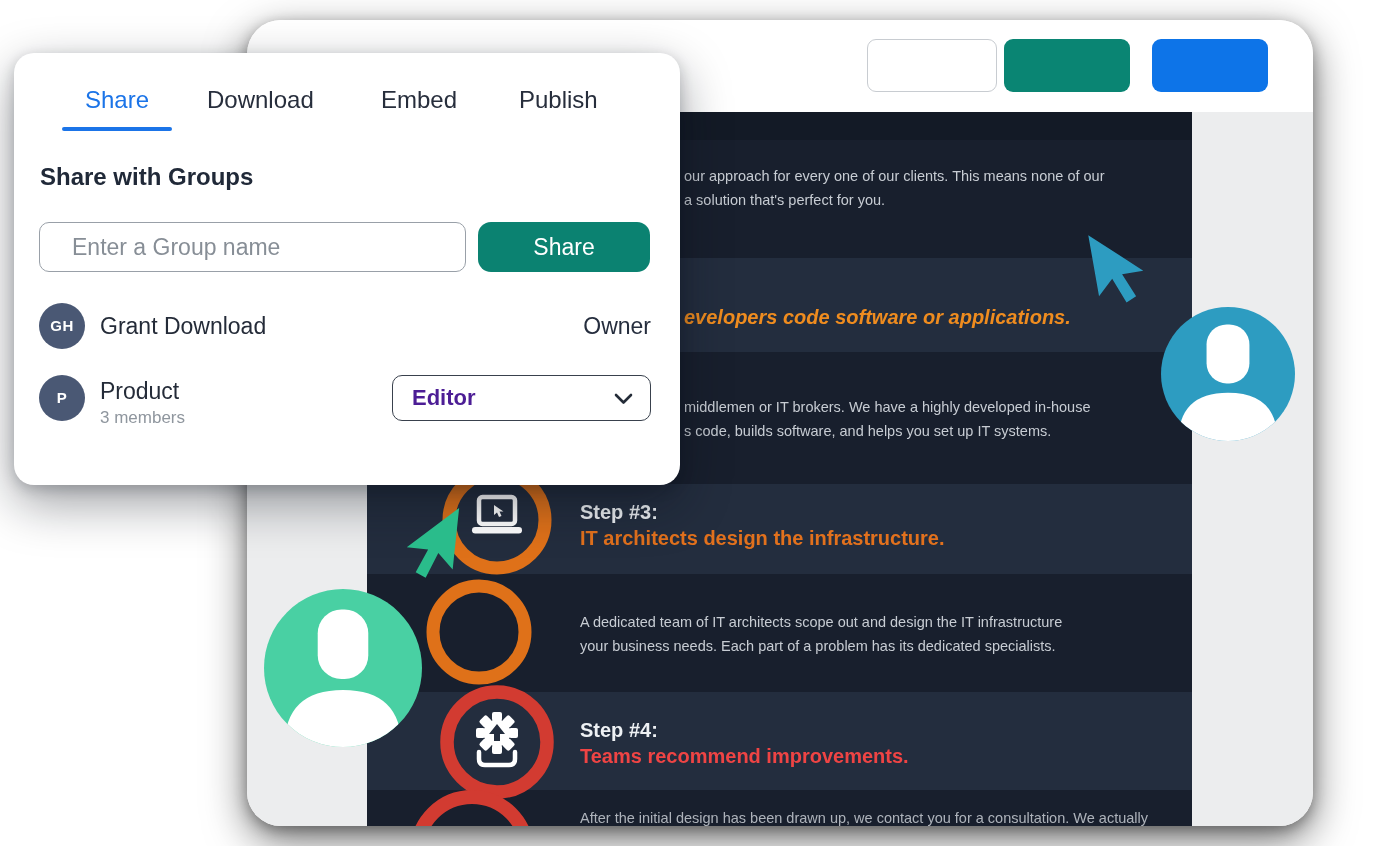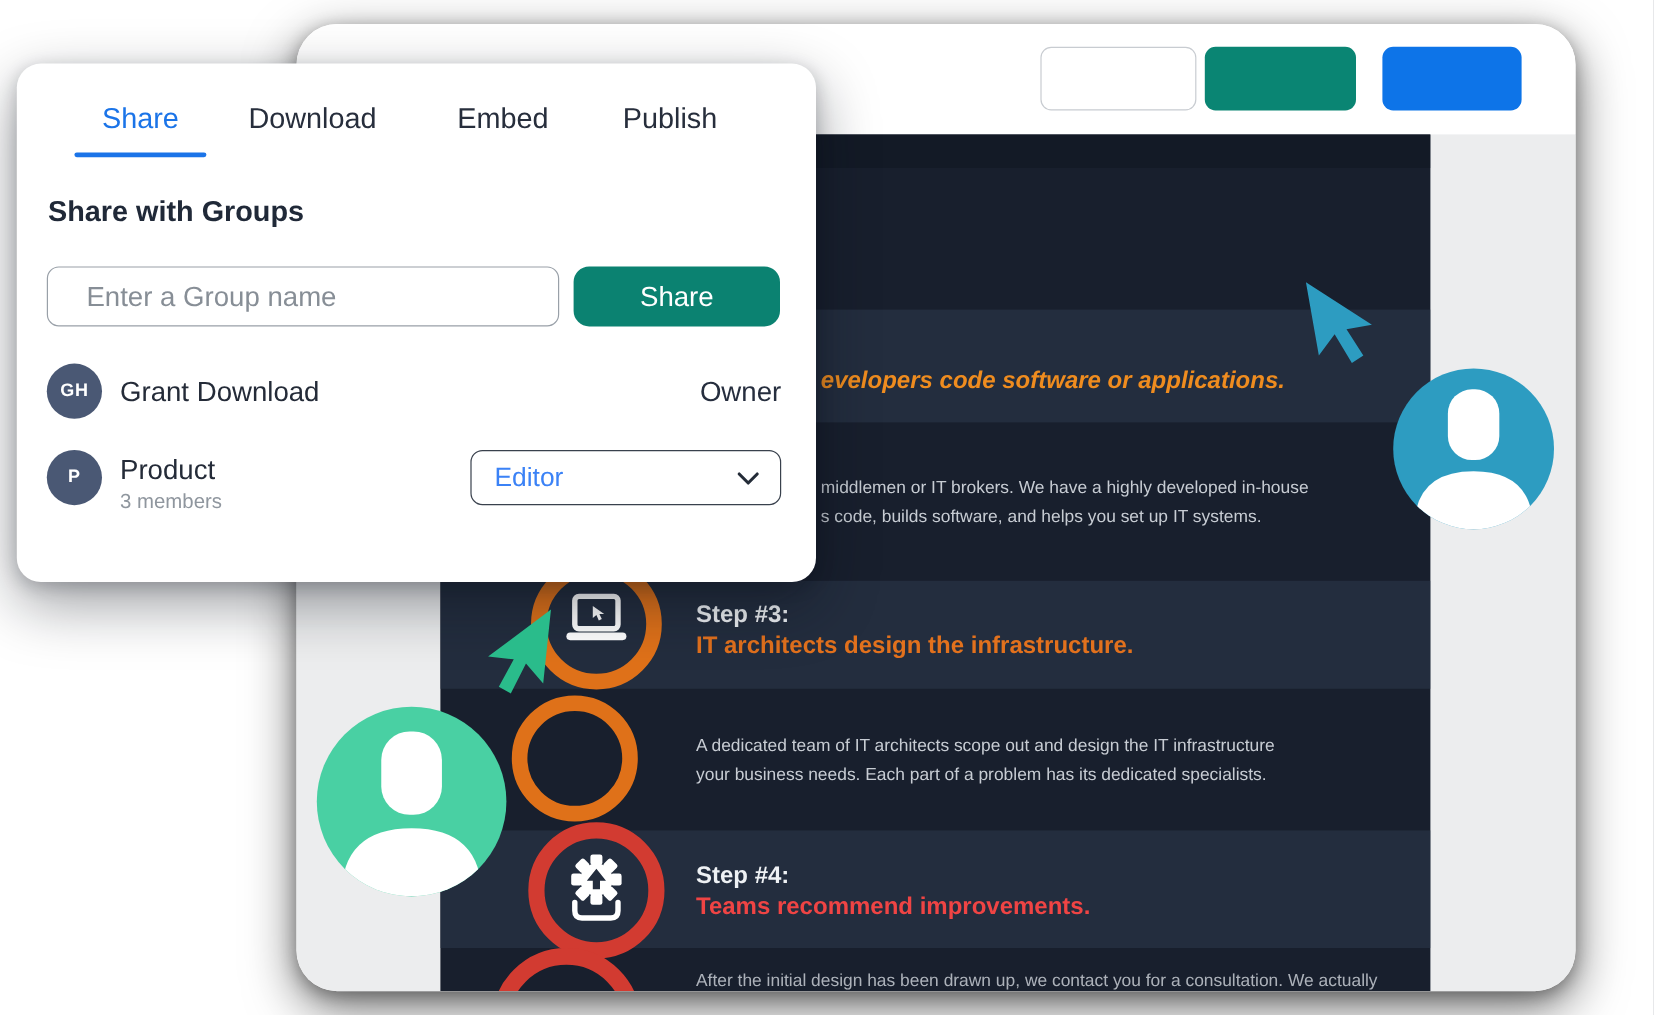--- a/index.html
+++ b/index.html
@@ -50,21 +50,21 @@
     border-radius:13px;color:#ffffff;font-size:23px;cursor:pointer;font-family:"Liberation Sans",sans-serif;}
   .member-row{position:absolute;left:25px;right:29px;height:46px;}
   .m-avatar{position:absolute;left:0;top:0;width:46px;height:46px;border-radius:50%;background:#4a5874;
     color:#ffffff;font-size:15px;font-weight:bold;text-align:center;line-height:46px;letter-spacing:.5px;}
   .m-name{position:absolute;left:61px;top:0;font-size:23px;color:#242b38;line-height:46px;white-space:nowrap;}
   .m-name2{position:absolute;left:61px;top:3px;font-size:23px;color:#242b38;white-space:nowrap;}
   .m-sub{position:absolute;left:61px;top:33px;font-size:17px;color:#8f969e;white-space:nowrap;}
   .m-role{position:absolute;right:0;top:0;font-size:23px;color:#262e3e;line-height:46px;}
   #role-dropdown{position:absolute;left:353px;top:0;width:259px;height:46px;border:1.9px solid #39414d;
     border-radius:10px;cursor:pointer;background:#fff;}
-  #role-dropdown .dd-label{position:absolute;left:19px;top:0;line-height:43px;font-size:22px;color:#3b82f6;}
+  #role-dropdown .dd-label{position:absolute;left:19px;top:0;line-height:43px;font-size:22px;color:#4c1d95;font-weight:bold;}
   #role-dropdown svg{position:absolute;right:17px;top:17px;}
 
   
   .cursor{position:absolute;z-index:20;}
   .avatar-bubble{position:absolute;z-index:20;border-radius:50%;overflow:hidden;}
   .avatar-bubble svg{display:block;}
 </style>
 </head>
 <body>
 
@@ -108,20 +108,22 @@
               <rect x="-5" y="-21" width="10" height="9" rx="2" transform="rotate(270)"></rect>
               <rect x="-5" y="-21" width="10" height="9" rx="2" transform="rotate(315)"></rect>
               <circle cx="0" cy="0" r="13.5"></circle>
             </g>
             <polygon points="0,-9 8,1 3,1 3,8 -3,8 -3,1 -8,1" fill="#232d3e"></polygon>
             <path d="M -18 19 v 7 q 0 6 6 6 h 24 q 6 0 6 -6 v -7" fill="none" stroke="#ffffff" stroke-width="4.5" stroke-linecap="round"></path>
           </g>
         </svg>
 
         <div class="para" style="left:317px;top:52px;">
+          <div>our approach for every one of our clients. This means none of our</div>
+          <div>a solution that's perfect for you.</div>
         </div>
 
         <div class="step-title t-orange2" style="position:absolute;left:317px;top:192px;">evelopers code software or applications.</div>
 
         <div class="para" style="left:317px;top:283px;">
           <div>middlemen or IT brokers. We have a highly developed in-house</div>
           <div>s code, builds software, and helps you set up IT systems.</div>
         </div>
 
         <div style="position:absolute;left:213px;top:387px;">

